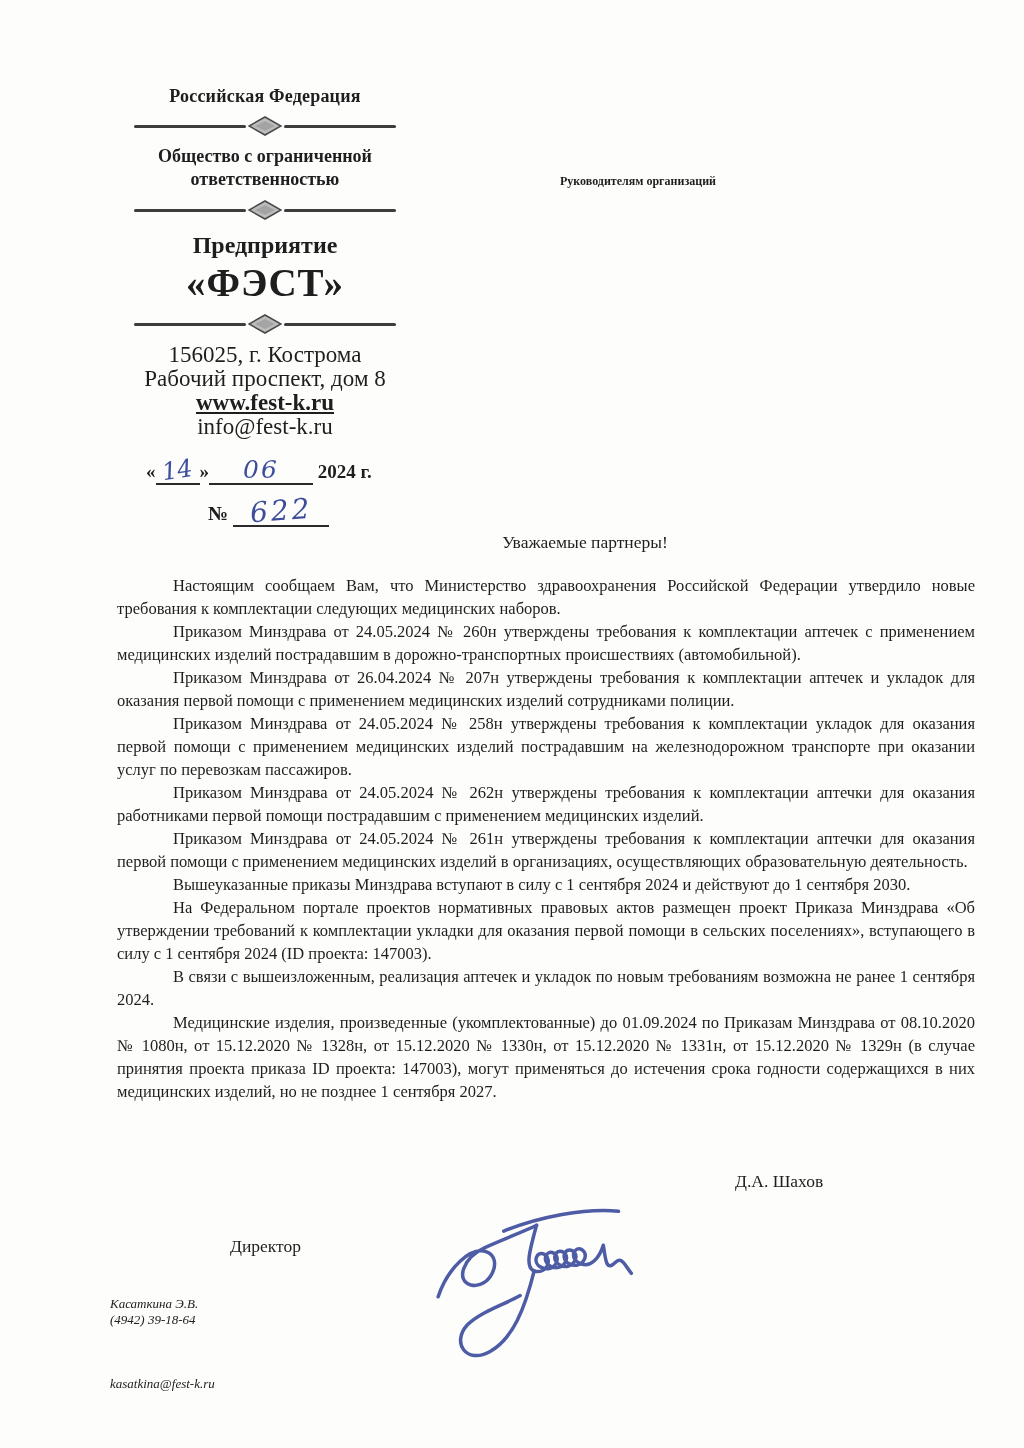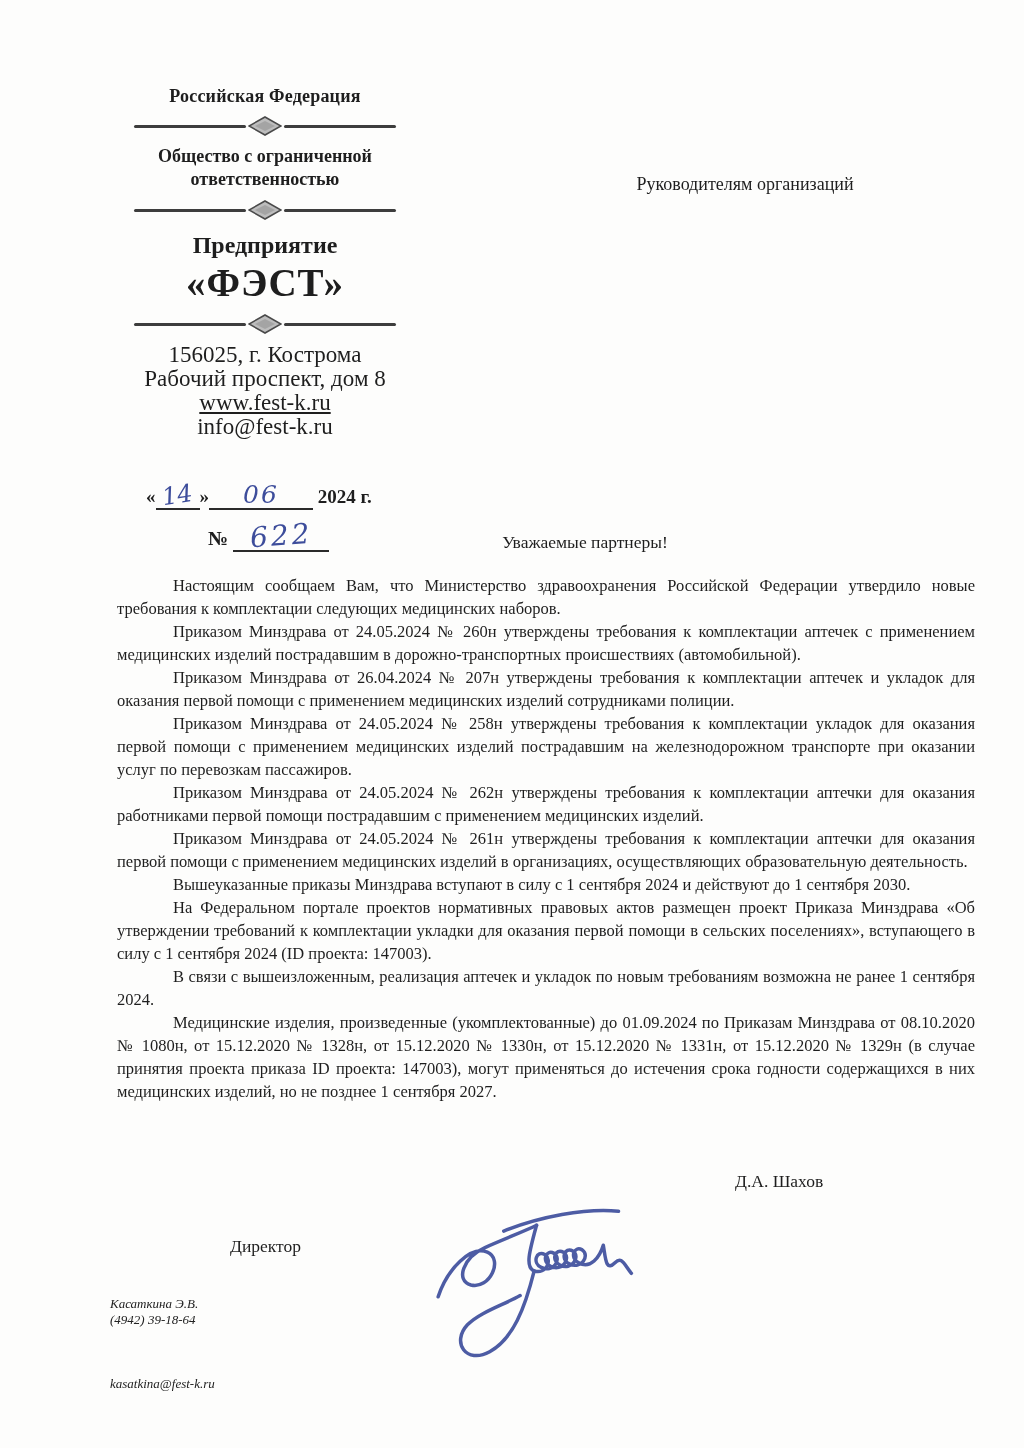--- a/index.html
+++ b/index.html
@@ -19,42 +19,42 @@
     text-align:center;
   }
   .lh-country{font-weight:bold;font-size:18px;letter-spacing:.2px;}
   .divider{display:flex;align-items:center;margin:9px 22px;}
   .divider .line{flex:1;height:3px;background:#3d3d3d;border-radius:2px;}
   .divider svg{margin:0 2px;display:block;}
   .lh-orgtype{font-weight:bold;font-size:18px;line-height:23px;}
   .lh-enterprise{font-weight:bold;font-size:24px;margin-top:12px;}
   .lh-company{font-weight:bold;font-size:39px;letter-spacing:1px;margin-top:2px;line-height:44px;}
   .lh-address{font-size:23px;line-height:24px;margin-top:4px;}
-  .lh-address .site{text-decoration:underline;}
+  .lh-address .site{text-decoration:underline;font-weight:bold;}
   
   .date-row{
     margin-top:22px;text-align:left;padding-left:34px;
     font-size:19px;font-weight:bold;white-space:nowrap;
   }
   .blank{display:inline-block;border-bottom:2px solid #2a2a2a;text-align:center;}
   .hand{
     font-family:"DejaVu Serif","Liberation Serif",serif;
     font-style:italic;color:#3d4d9b;font-weight:normal;
   }
   .day-blank{min-width:44px;}
-  .month-blank{min-width:104px;margin-top:25px;}
+  .month-blank{min-width:104px;}
   .num-blank{min-width:96px;}
   .day-val{display:inline-block;font-size:24px;transform:rotate(-9deg);line-height:18px;}
   .month-val{display:inline-block;font-size:25px;letter-spacing:2px;line-height:18px;}
   .num-row{margin-top:16px;text-align:left;padding-left:96px;font-size:20px;font-weight:bold;}
   .num-val{display:inline-block;font-size:28px;letter-spacing:3px;line-height:20px;transform:rotate(-4deg);}
   
   .recipient{
     position:absolute;left:560px;top:174px;width:370px;
-    font-size:18px;text-align:center;
+    font-size:12px;text-align:left;font-weight:bold;
   }
   
   .salutation{
     position:absolute;left:190px;top:532px;width:790px;
     text-align:center;font-size:17.5px;
   }
   .body-text{
     position:absolute;left:117px;top:574px;width:858px;
     font-size:16.5px;line-height:23px;text-align:justify;
   }

